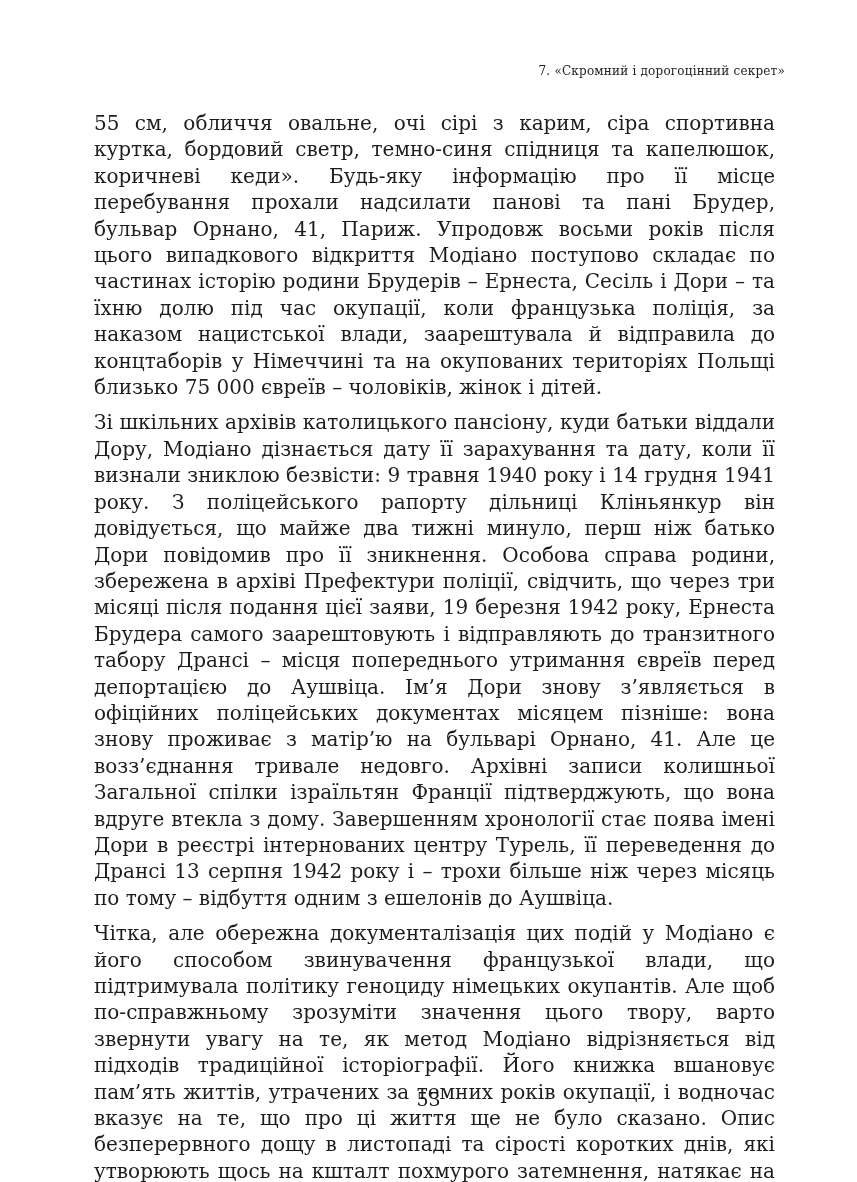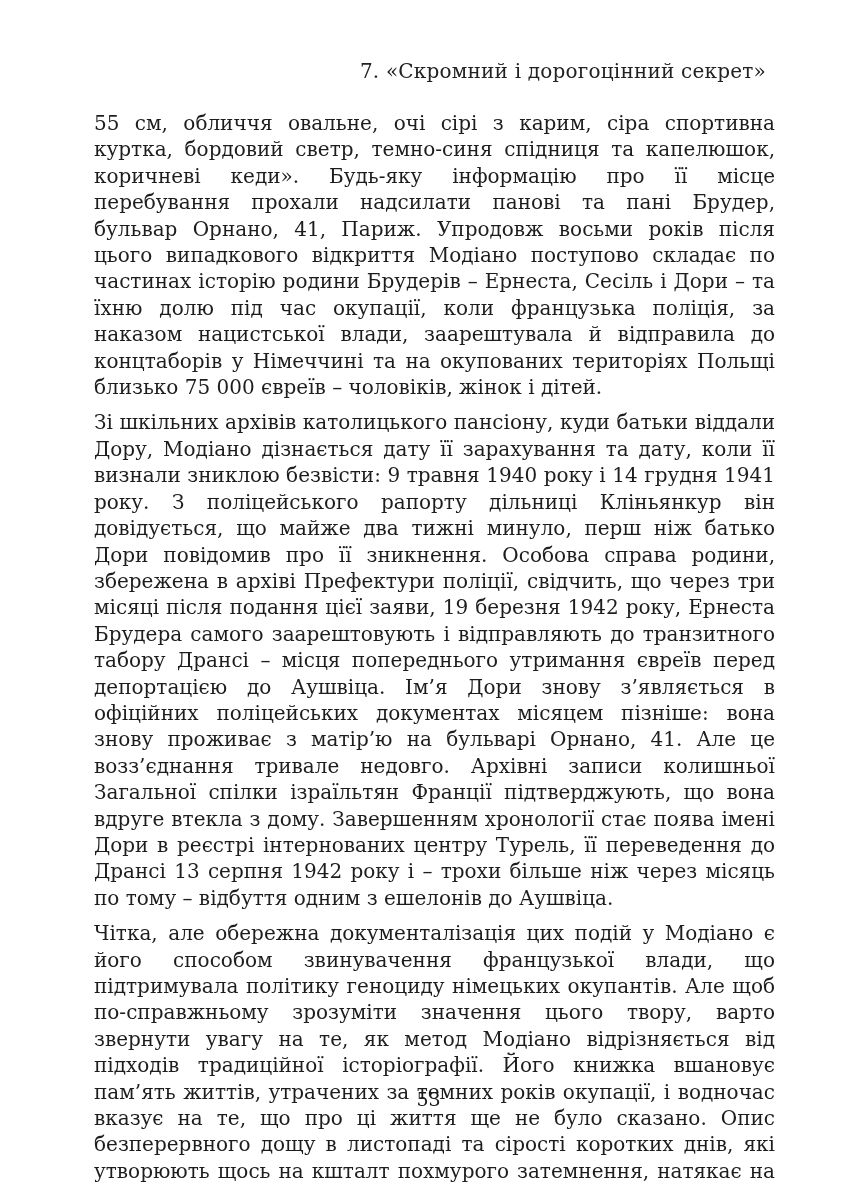--- a/index.html
+++ b/index.html
@@ -15,23 +15,23 @@
     background: #ffffff;
     color: #1d1d1d;
     font-family: "DejaVu Serif", "Liberation Serif", serif;
     overflow: hidden;
     box-sizing: border-box;
   }
   .running-header {
     position: absolute;
     top: 60px;
     left: 88px;
-    right: 91px;
+    right: 72px;
     text-align: right;
-    font-size: 20px;
+    font-size: 12px;
     line-height: 22px;
     color: #222222;
     letter-spacing: 0.2px;
   }
   .body-text {
     position: absolute;
     top: 110px;
     left: 88px;
     width: 687px;
   }

